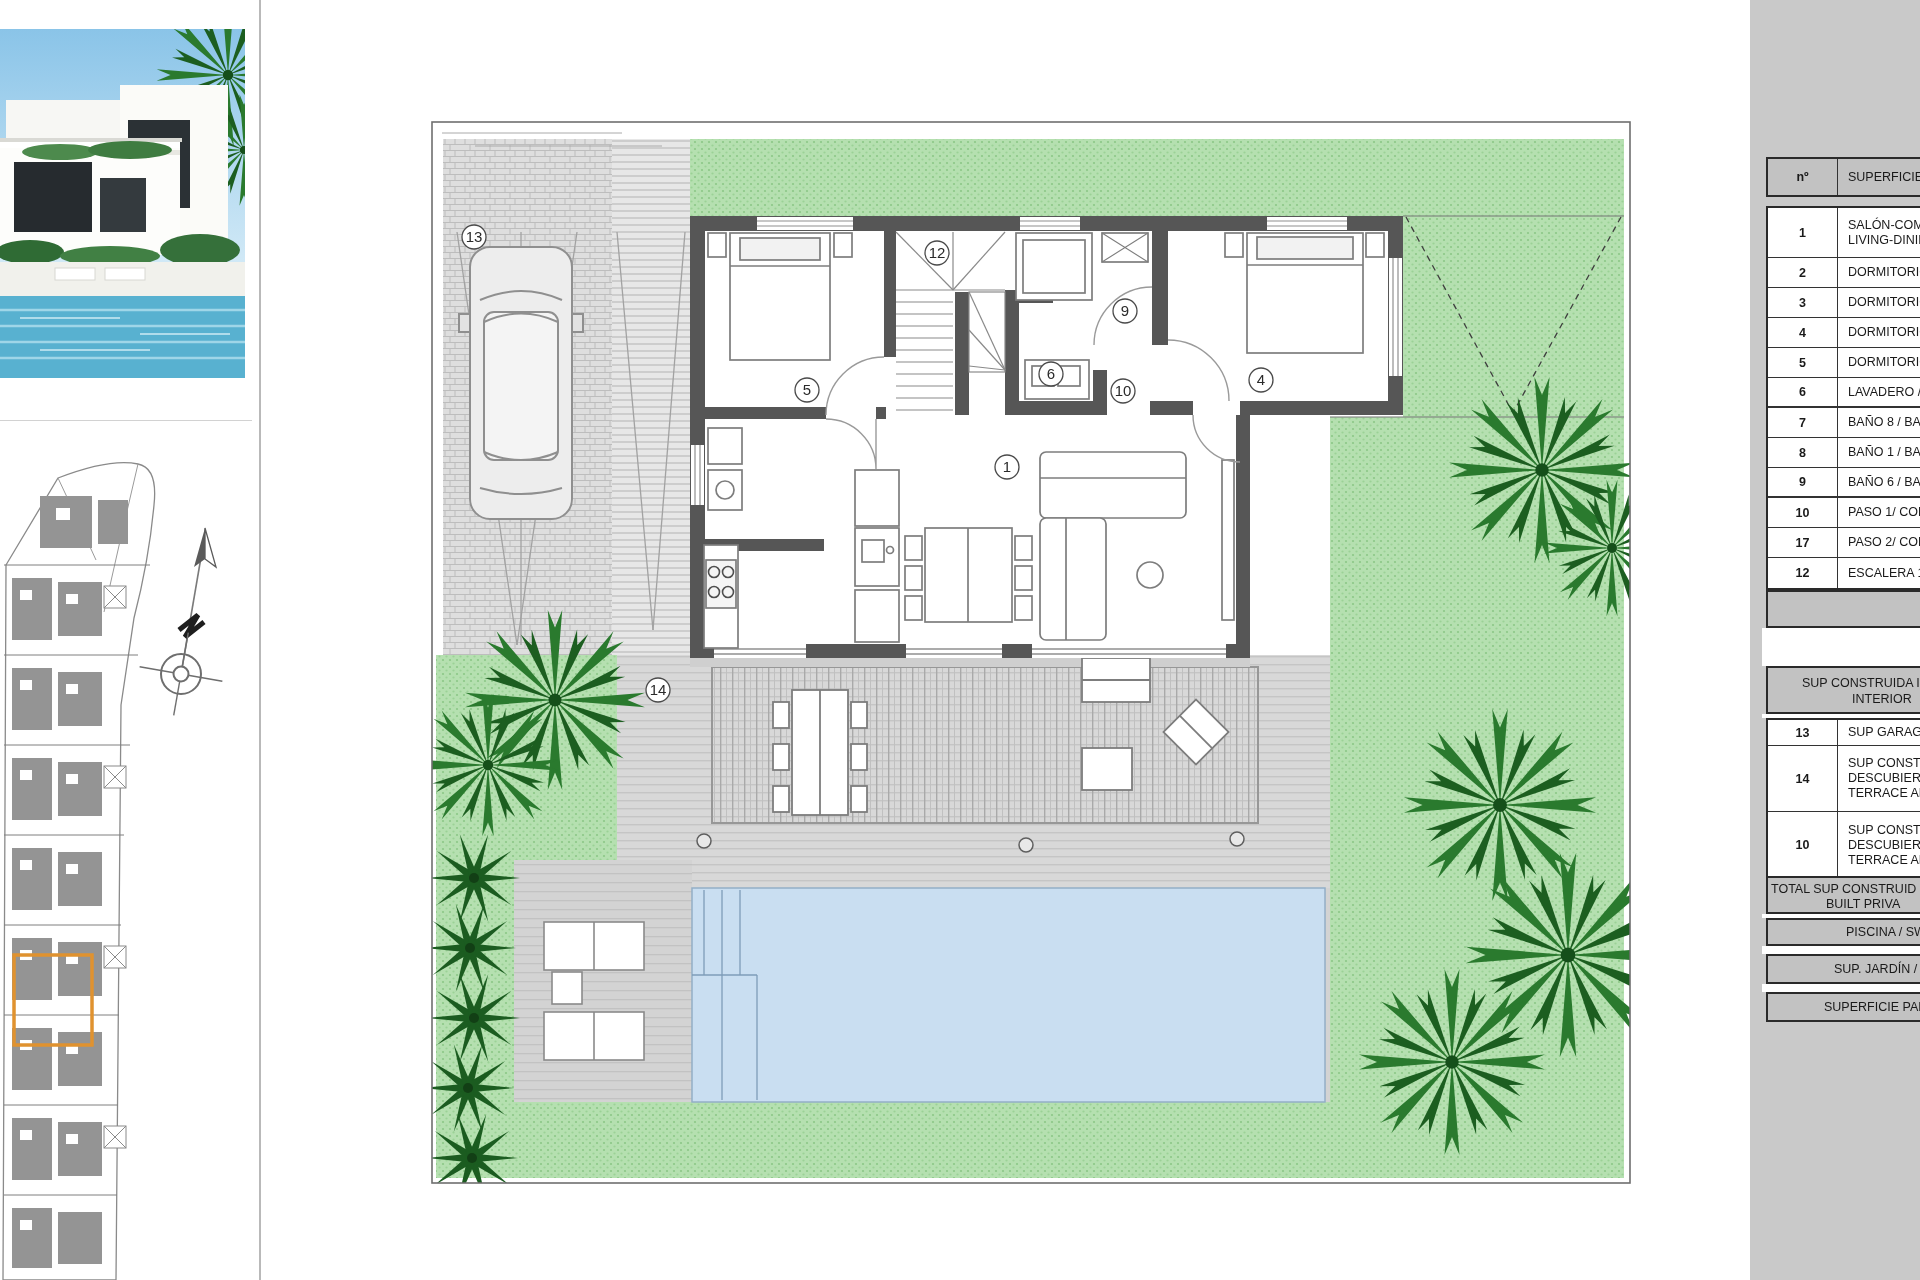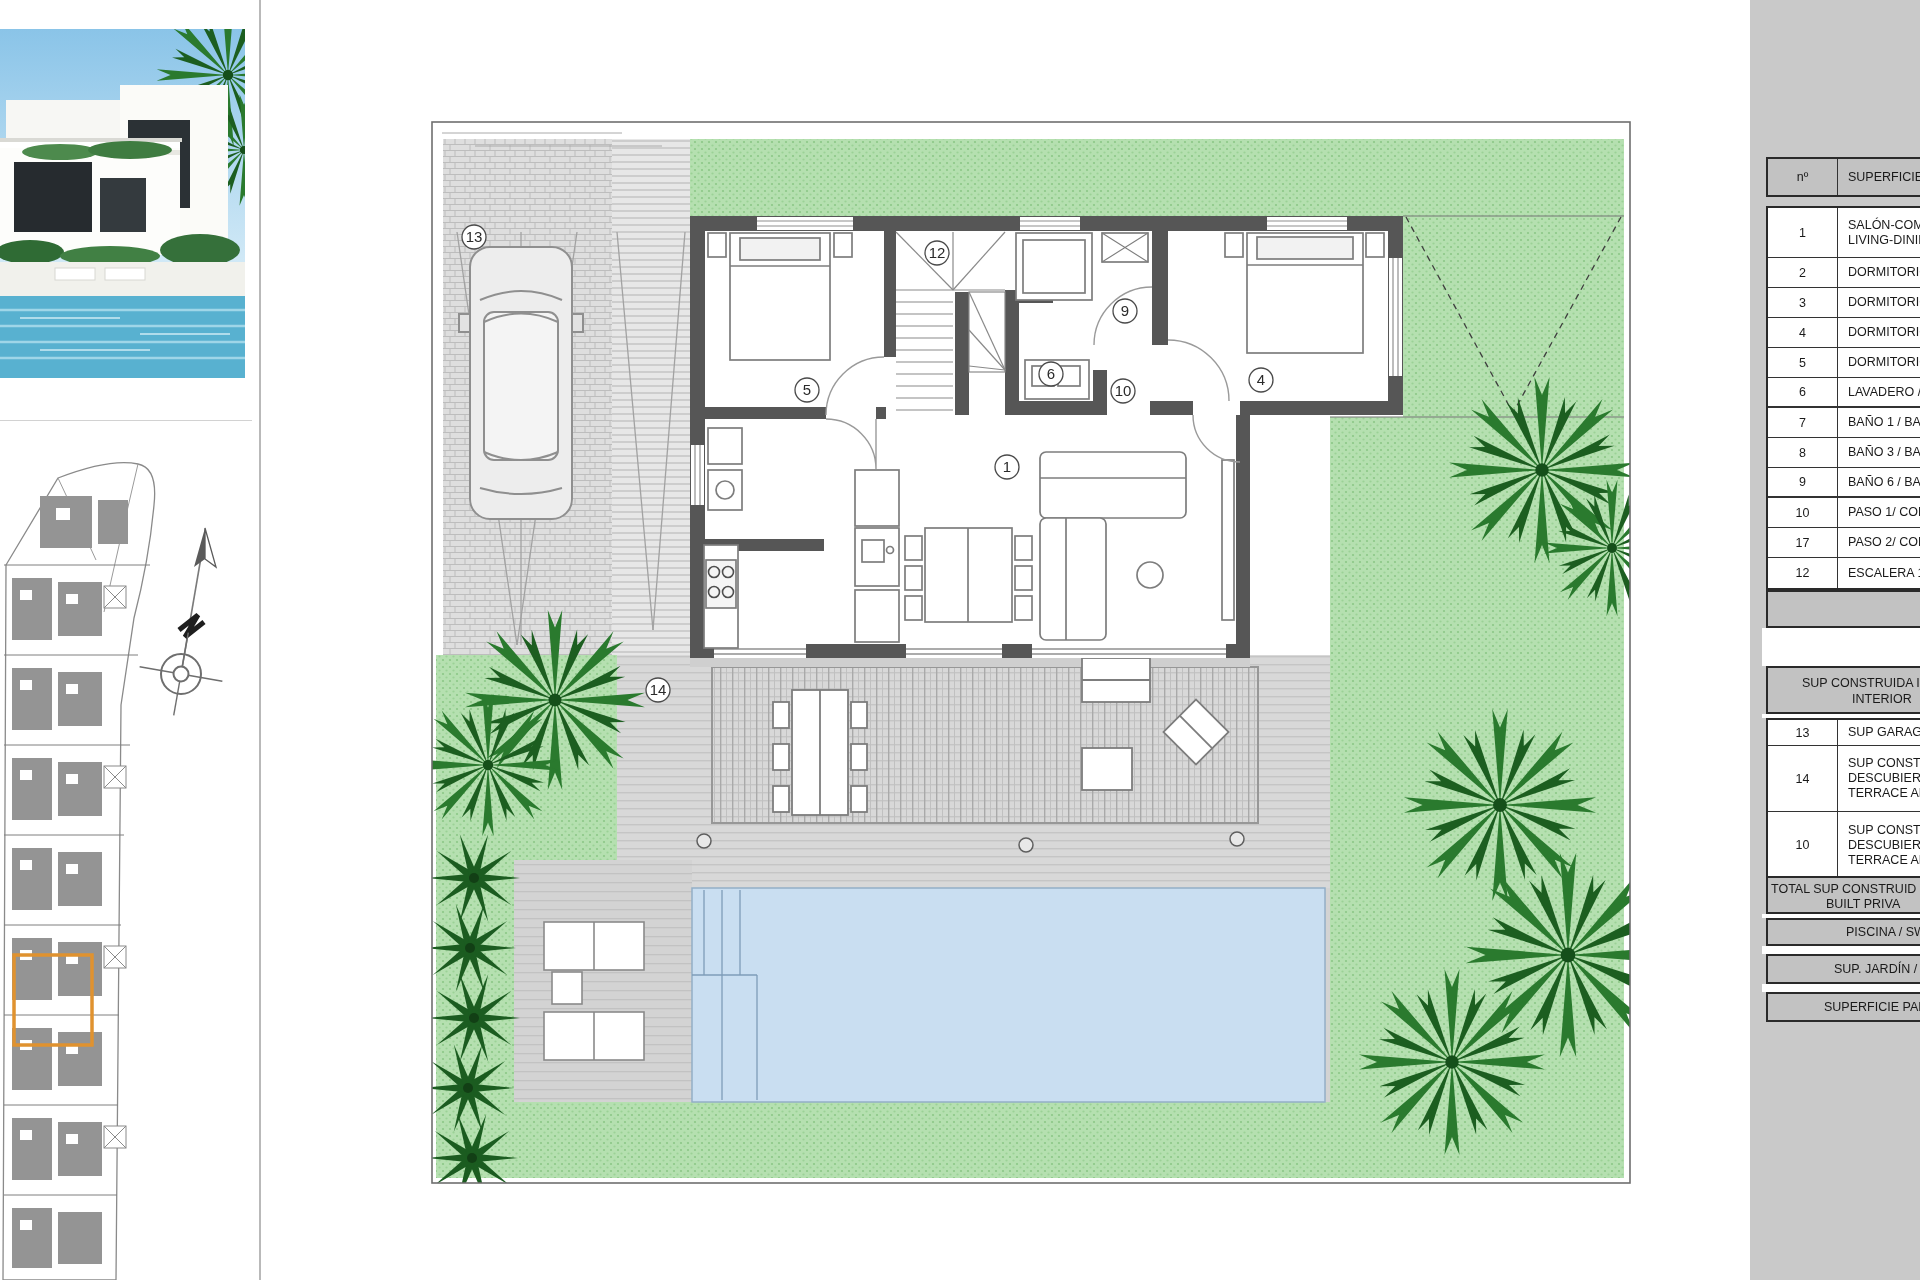--- a/index.html
+++ b/index.html
@@ -11,21 +11,21 @@
   #side-panel{position:absolute;left:1750px;top:0;width:170px;height:1280px;background:#c9c9c9;}
   .wgap{position:absolute;left:1762px;width:158px;background:#ffffff;}
   .tblock{position:absolute;left:1766px;width:420px;background:#ffffff;border:2px solid #2a2a2a;
           box-sizing:border-box;font-size:12.5px;}
   .gray{background:#c2c2c2;}
   .trow{display:flex;align-items:center;border-bottom:1px solid #333;box-sizing:border-box;height:30px;}
   .trow:last-child{border-bottom:none;}
   .trow.h2{height:50px;}
   .trow.thick{border-bottom-width:2px;}
   .tnum{width:70px;flex:0 0 70px;text-align:center;border-right:1.5px solid #333;box-sizing:border-box;
-        align-self:stretch;display:flex;align-items:center;justify-content:center;}
+        align-self:stretch;display:flex;align-items:center;justify-content:center;font-weight:bold;}
   .tdesc{padding-left:10px;white-space:nowrap;line-height:15px;}
   .center2{line-height:16px;white-space:nowrap;}
   .fline{white-space:nowrap;line-height:15px;}
 </style>
 </head>
 <body>
 
 <div id="stage">
 
 <svg width="1920" height="1280" viewBox="0 0 1920 1280">
@@ -544,25 +544,25 @@
   <div class="trow">
         <div class="tnum">5</div>
         <div class="tdesc">DORMITORIO</div>
       </div>
   <div class="trow thick">
         <div class="tnum">6</div>
         <div class="tdesc">LAVADERO /</div>
       </div>
   <div class="trow">
         <div class="tnum">7</div>
+        <div class="tdesc">BAÑO 8 / BA</div>
+      </div>
+  <div class="trow">
+        <div class="tnum">8</div>
         <div class="tdesc">BAÑO 1 / BA</div>
-      </div>
-  <div class="trow">
-        <div class="tnum">8</div>
-        <div class="tdesc">BAÑO 3 / BA</div>
       </div>
   <div class="trow thick">
         <div class="tnum">9</div>
         <div class="tdesc">BAÑO 6 / BA</div>
       </div>
   <div class="trow">
         <div class="tnum">10</div>
         <div class="tdesc">PASO 1/ COR</div>
       </div>
   <div class="trow">

